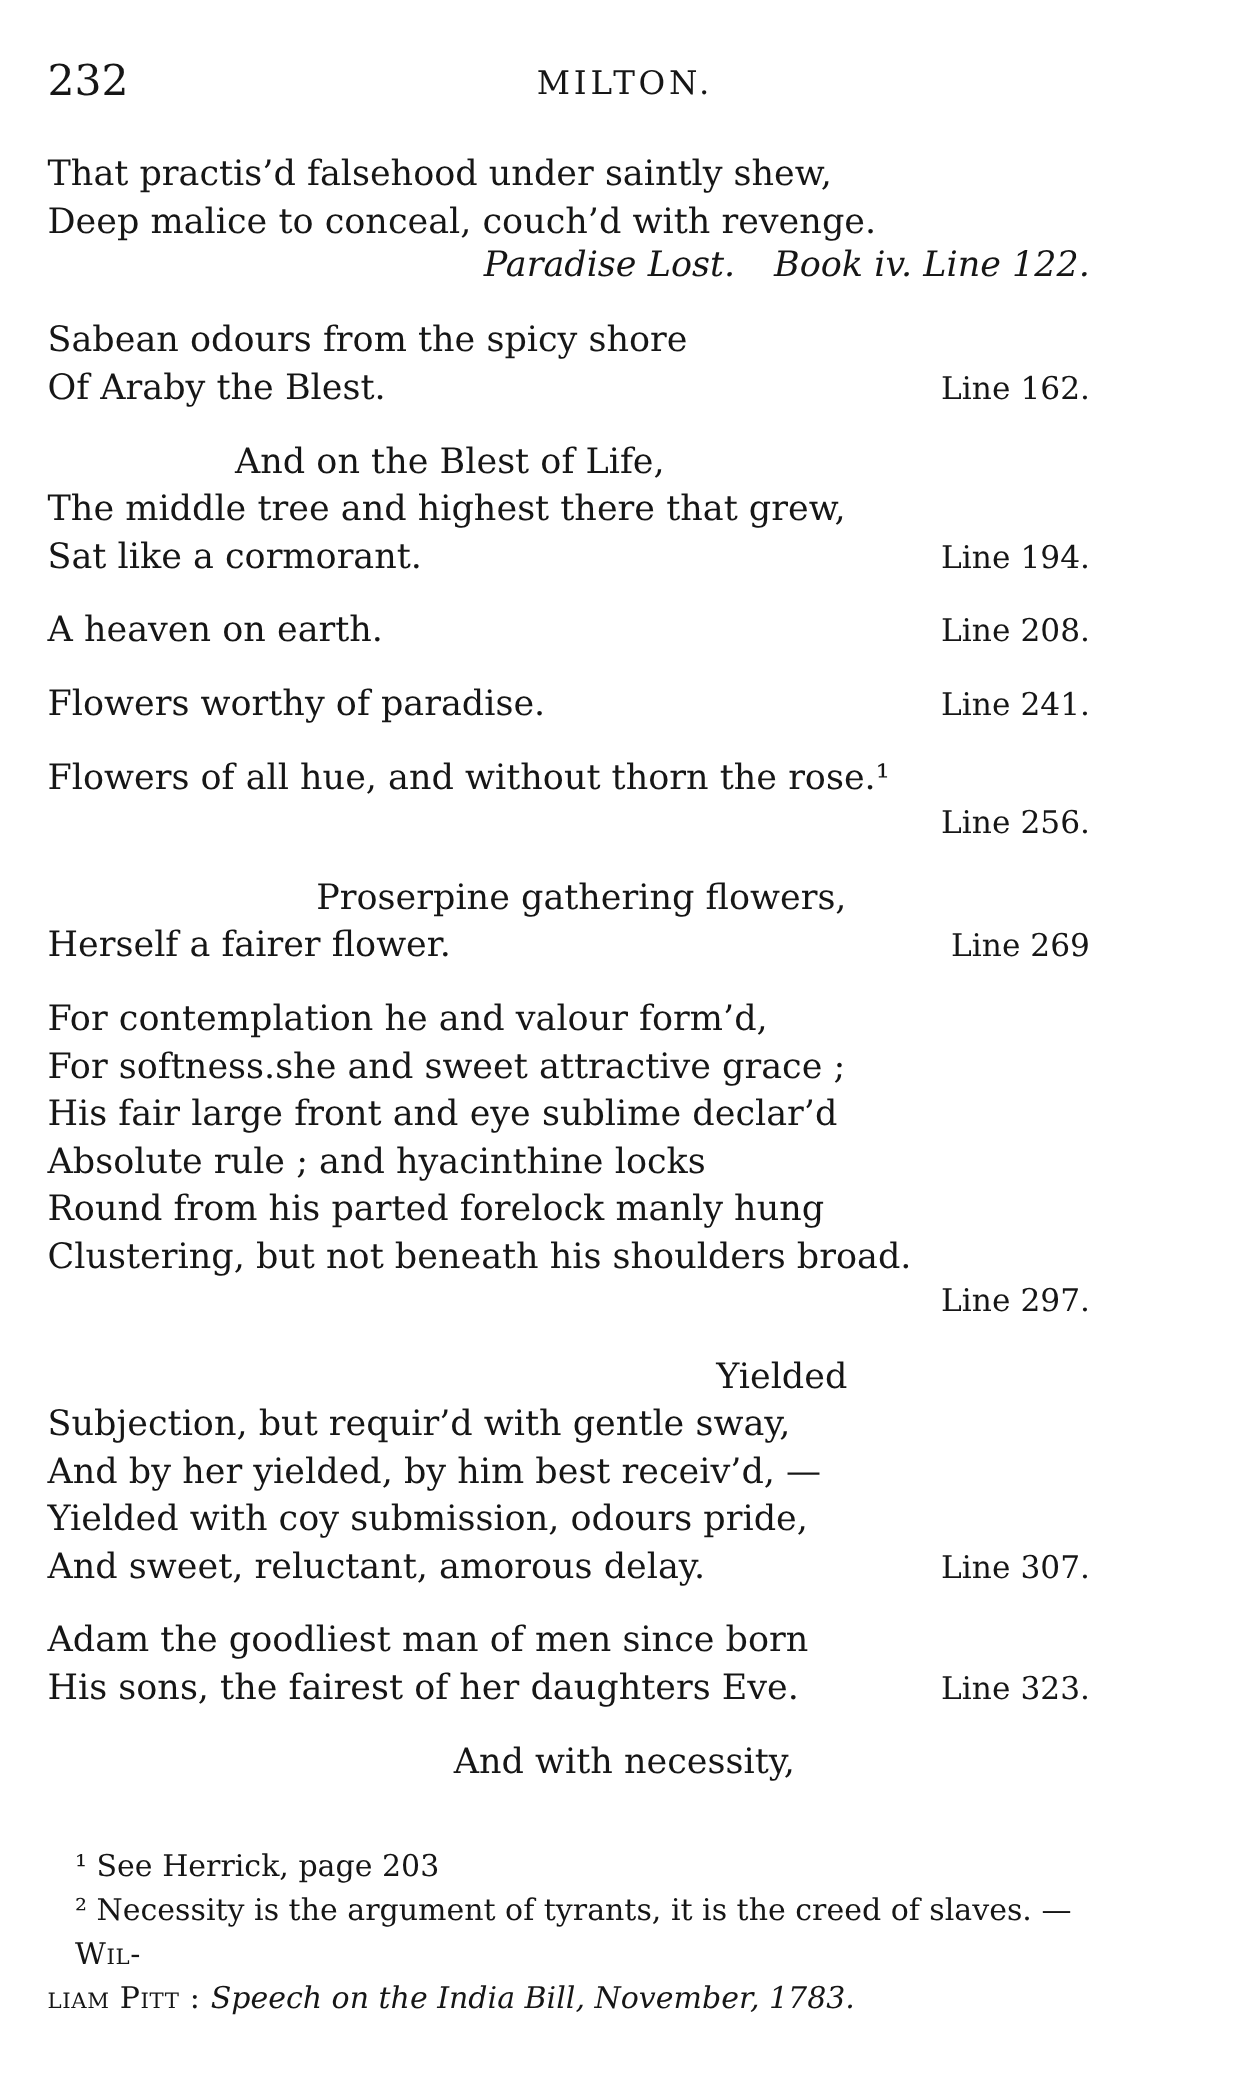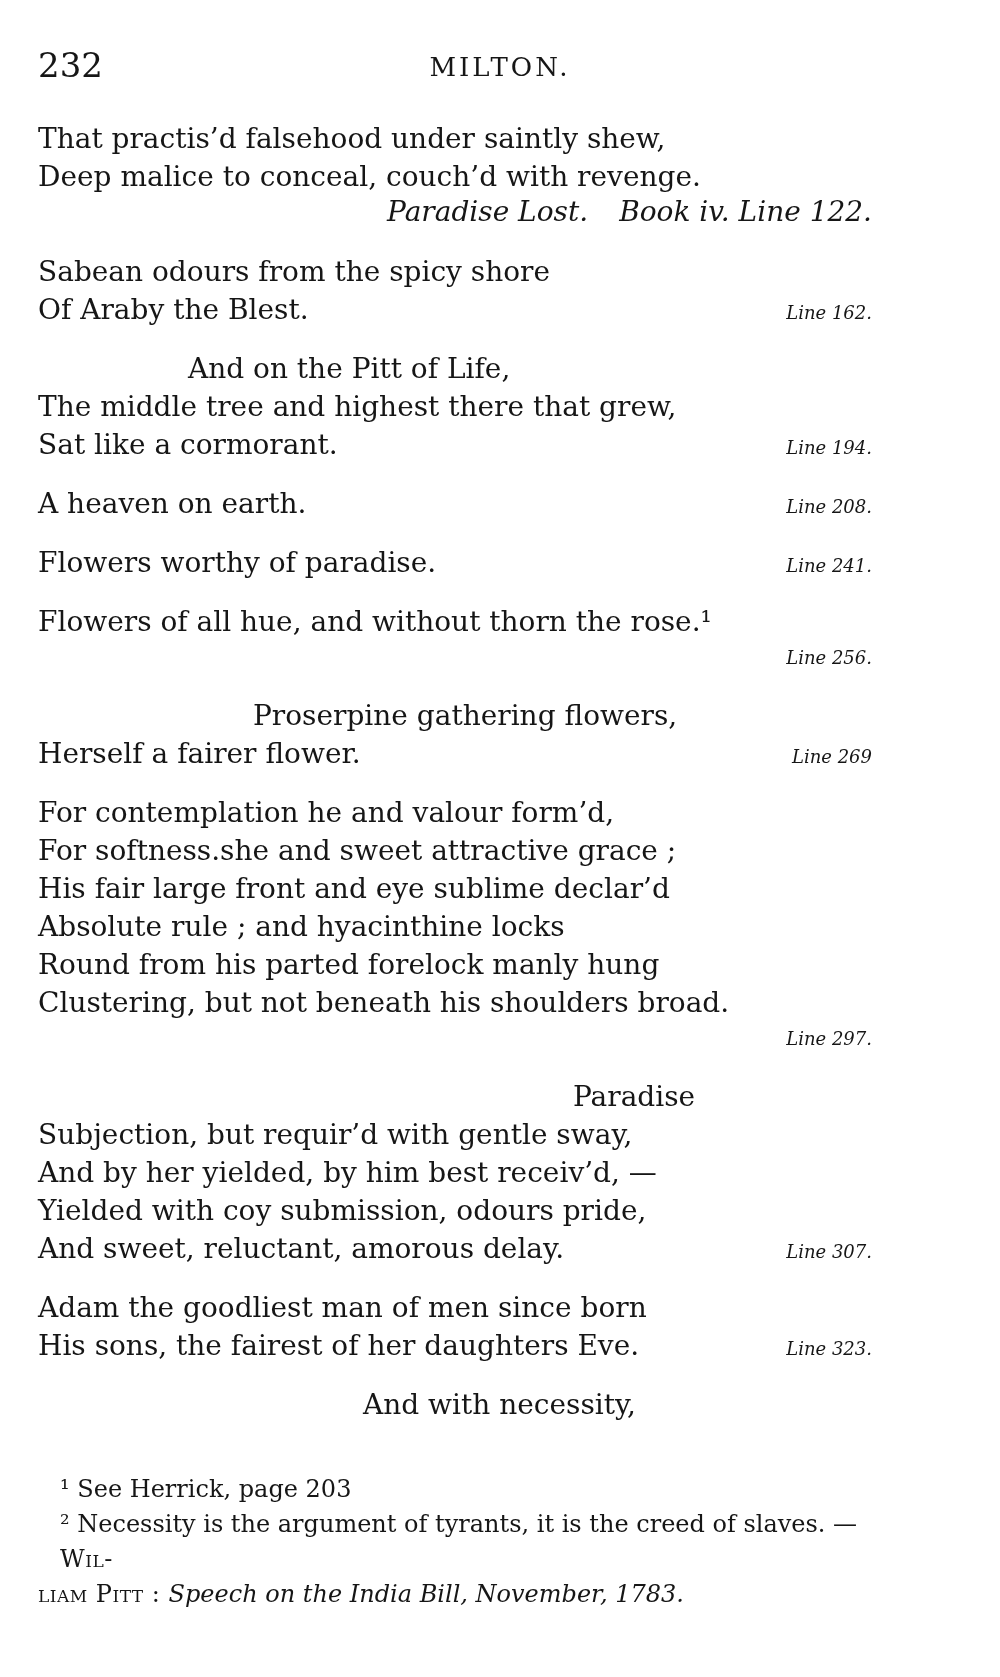--- a/index.html
+++ b/index.html
@@ -22,21 +22,21 @@
   }
   .running-head {
     position: absolute; left: -38px; right: -128px; top: 8px;
     text-align: center;
     font-size: 26px; letter-spacing: 3px; line-height: 30px;
   }
   .quotes { margin-top: 30px; }
   .quote { margin-bottom: 21px; }
   .poem-line { font-size: 28px; line-height: 38px; }
   .line-row { display: flex; justify-content: space-between; align-items: baseline; gap: 41px; }
-  .line-ref { font-style: italic; font-size: 18px; white-space: nowrap; padding-left: 12px; }
+  .line-ref { font-size: 25px; white-space: nowrap; padding-left: 12px; }
   .ref-row { text-align: right; line-height: 34px; }
   .attr-row { text-align: right; line-height: 32px; }
   .attr-row span { font-style: italic; font-size: 28px; }
   .attr-row .locator { margin-left: 26px; }
   .indent-tree { padding-left: 150px; }
   .indent-proserpine { padding-left: 215px; }
   .indent-implied { padding-left: 535px; }
   .indent-necessity { padding-left: 325px; }
   .footnotes { margin-top: 48px; font-size: 24px; }
   .fn-line { line-height: 35px; }
@@ -67,21 +67,21 @@
 
     <div class="quote">
       <div class="poem-line">Sabean odours from the spicy shore</div>
       <div class="line-row">
         <div class="poem-line">Of Araby the Blest.</div>
         <div class="line-ref">Line 162.</div>
       </div>
     </div>
 
     <div class="quote">
-      <div class="poem-line indent-tree">And on the Pitt of Life,</div>
+      <div class="poem-line indent-tree">And on the Blest of Life,</div>
       <div class="poem-line">The middle tree and highest there that grew,</div>
       <div class="line-row">
         <div class="poem-line">Sat like a cormorant.</div>
         <div class="line-ref">Line 194.</div>
       </div>
     </div>
 
     <div class="quote">
       <div class="line-row">
         <div class="poem-line">A heaven on earth.</div>
@@ -117,21 +117,21 @@
       <div class="poem-line">His fair large front and eye sublime declar’d</div>
       <div class="poem-line">Absolute rule ; and hyacinthine locks</div>
       <div class="poem-line">Round from his parted forelock manly hung</div>
       <div class="poem-line">Clustering, but not beneath his shoulders broad.</div>
       <div class="ref-row">
         <span class="line-ref">Line 297.</span>
       </div>
     </div>
 
     <div class="quote">
-      <div class="poem-line indent-implied">Paradise</div>
+      <div class="poem-line indent-implied">Yielded</div>
       <div class="poem-line">Subjection, but requir’d with gentle sway,</div>
       <div class="poem-line">And by her yielded, by him best receiv’d, —</div>
       <div class="poem-line">Yielded with coy submission, odours pride,</div>
       <div class="line-row">
         <div class="poem-line">And sweet, reluctant, amorous delay.</div>
         <div class="line-ref">Line 307.</div>
       </div>
     </div>
 
     <div class="quote">

